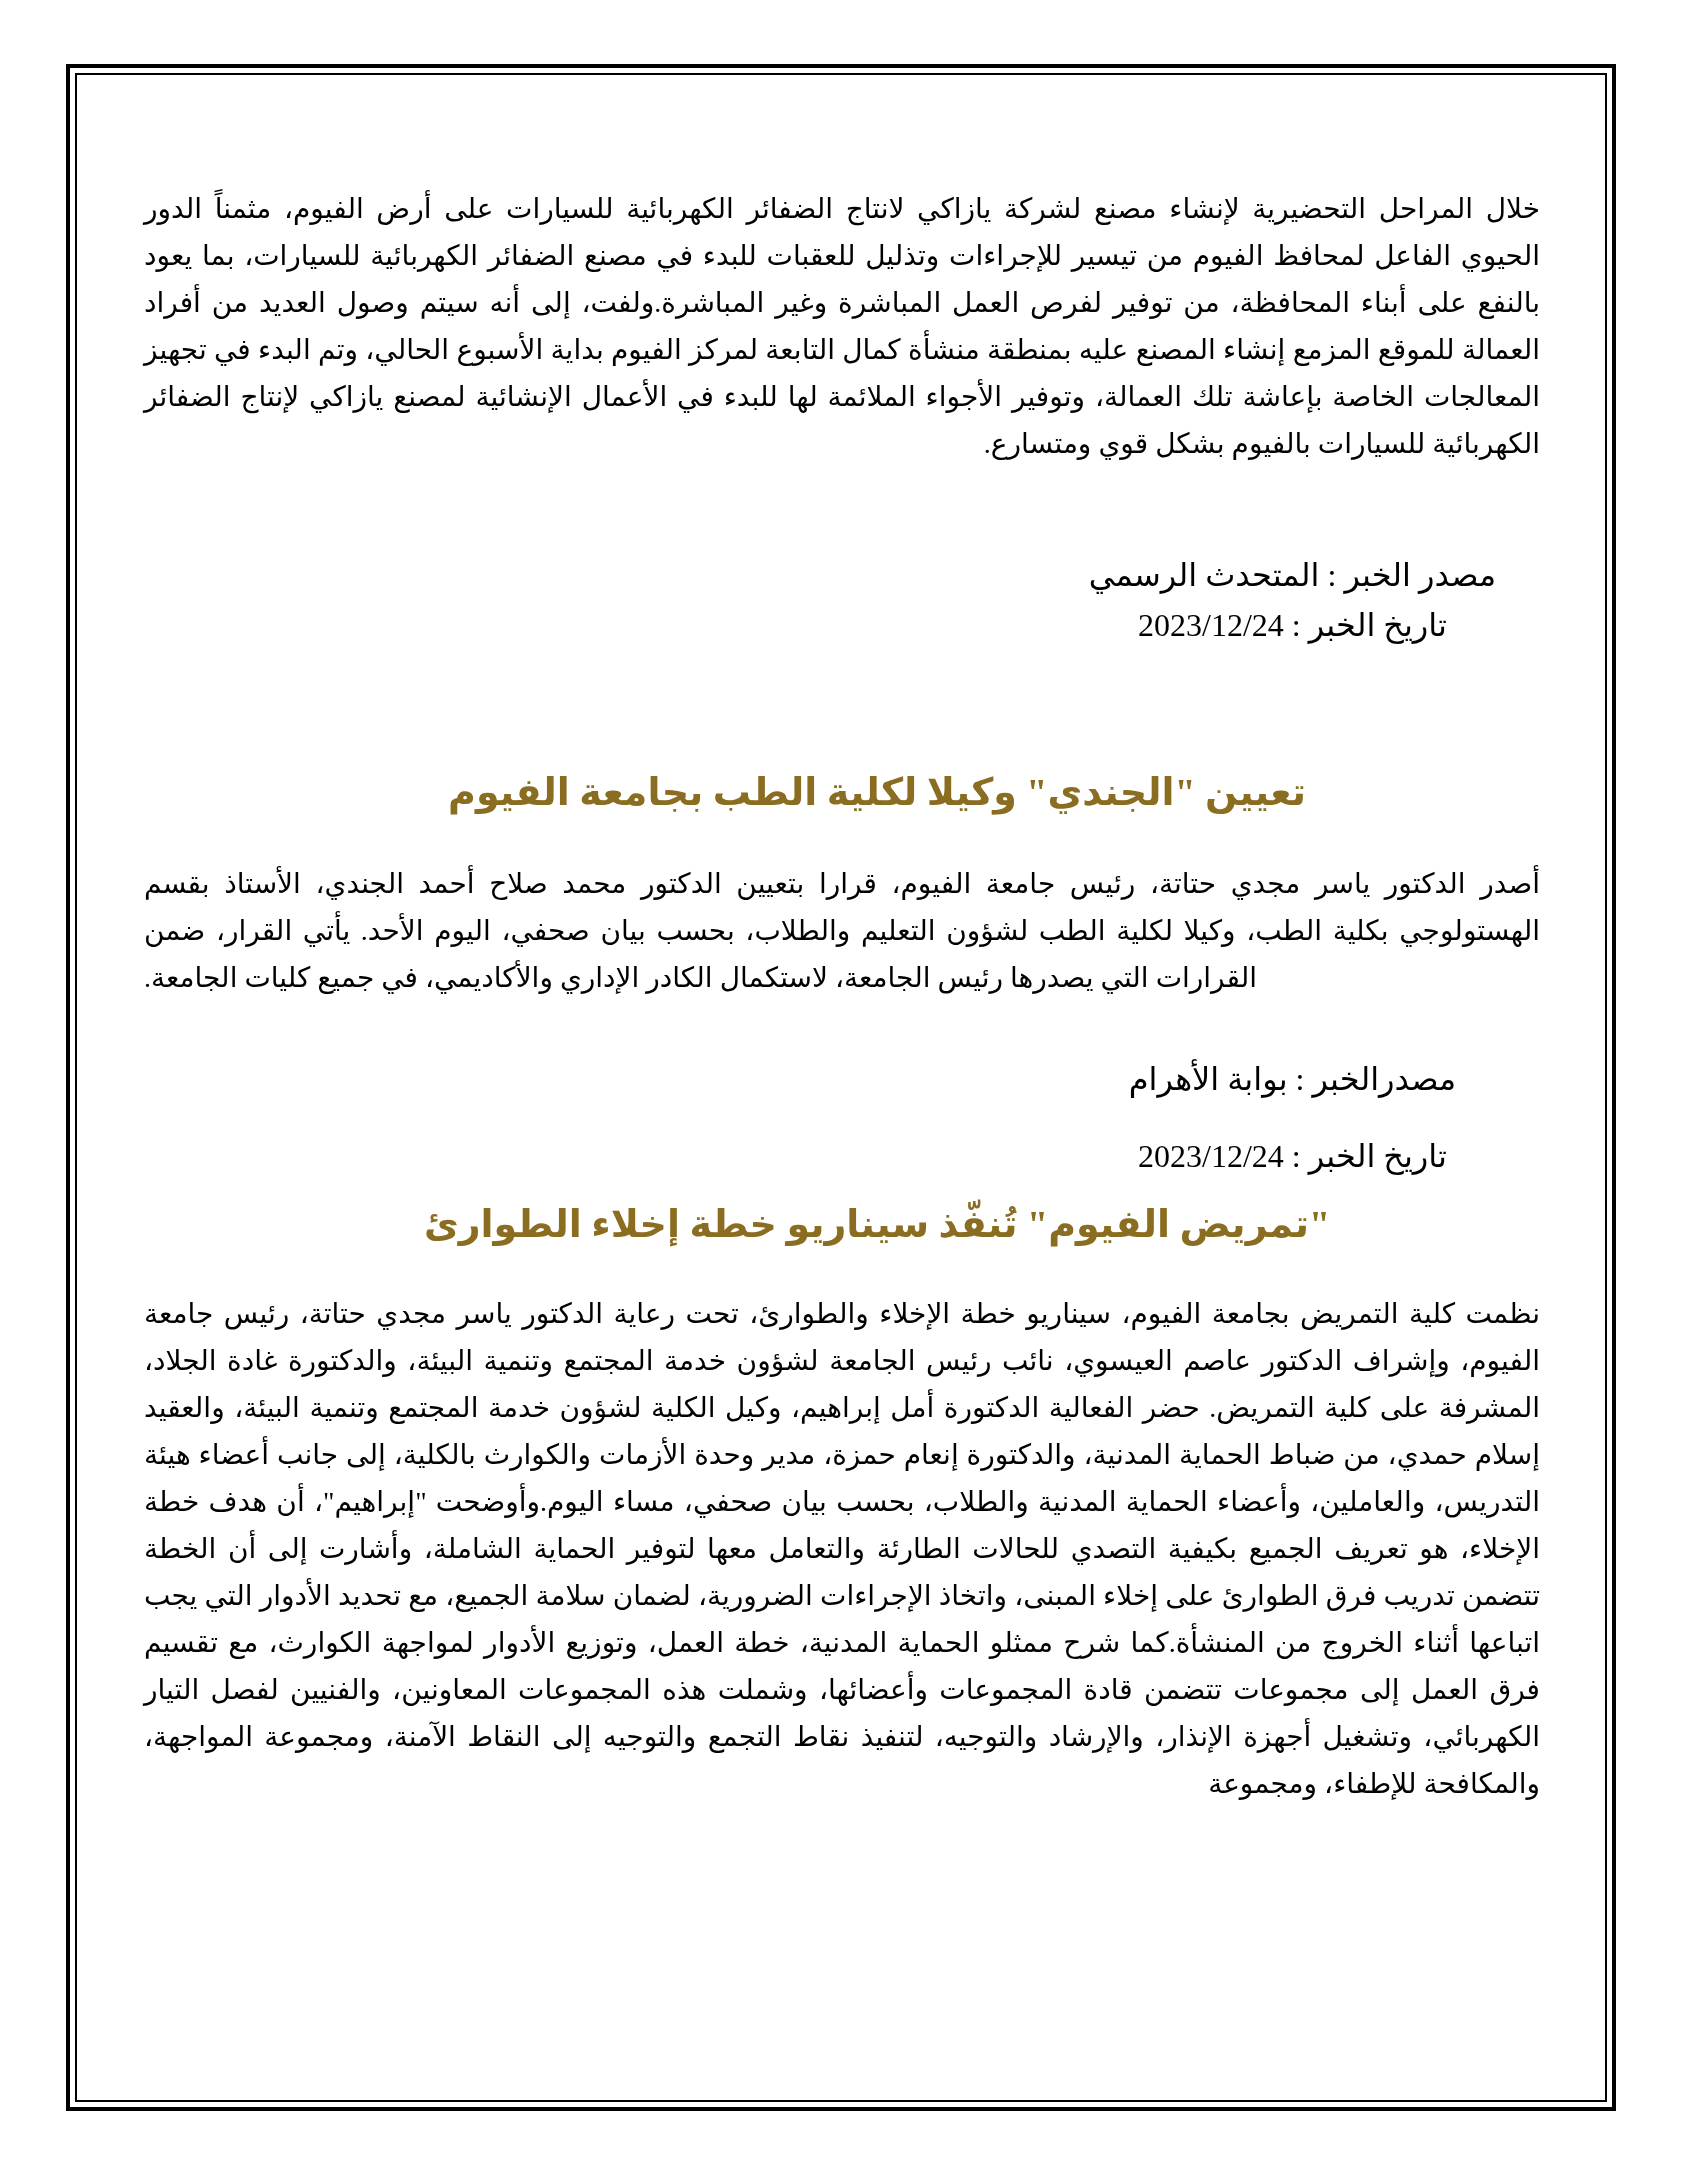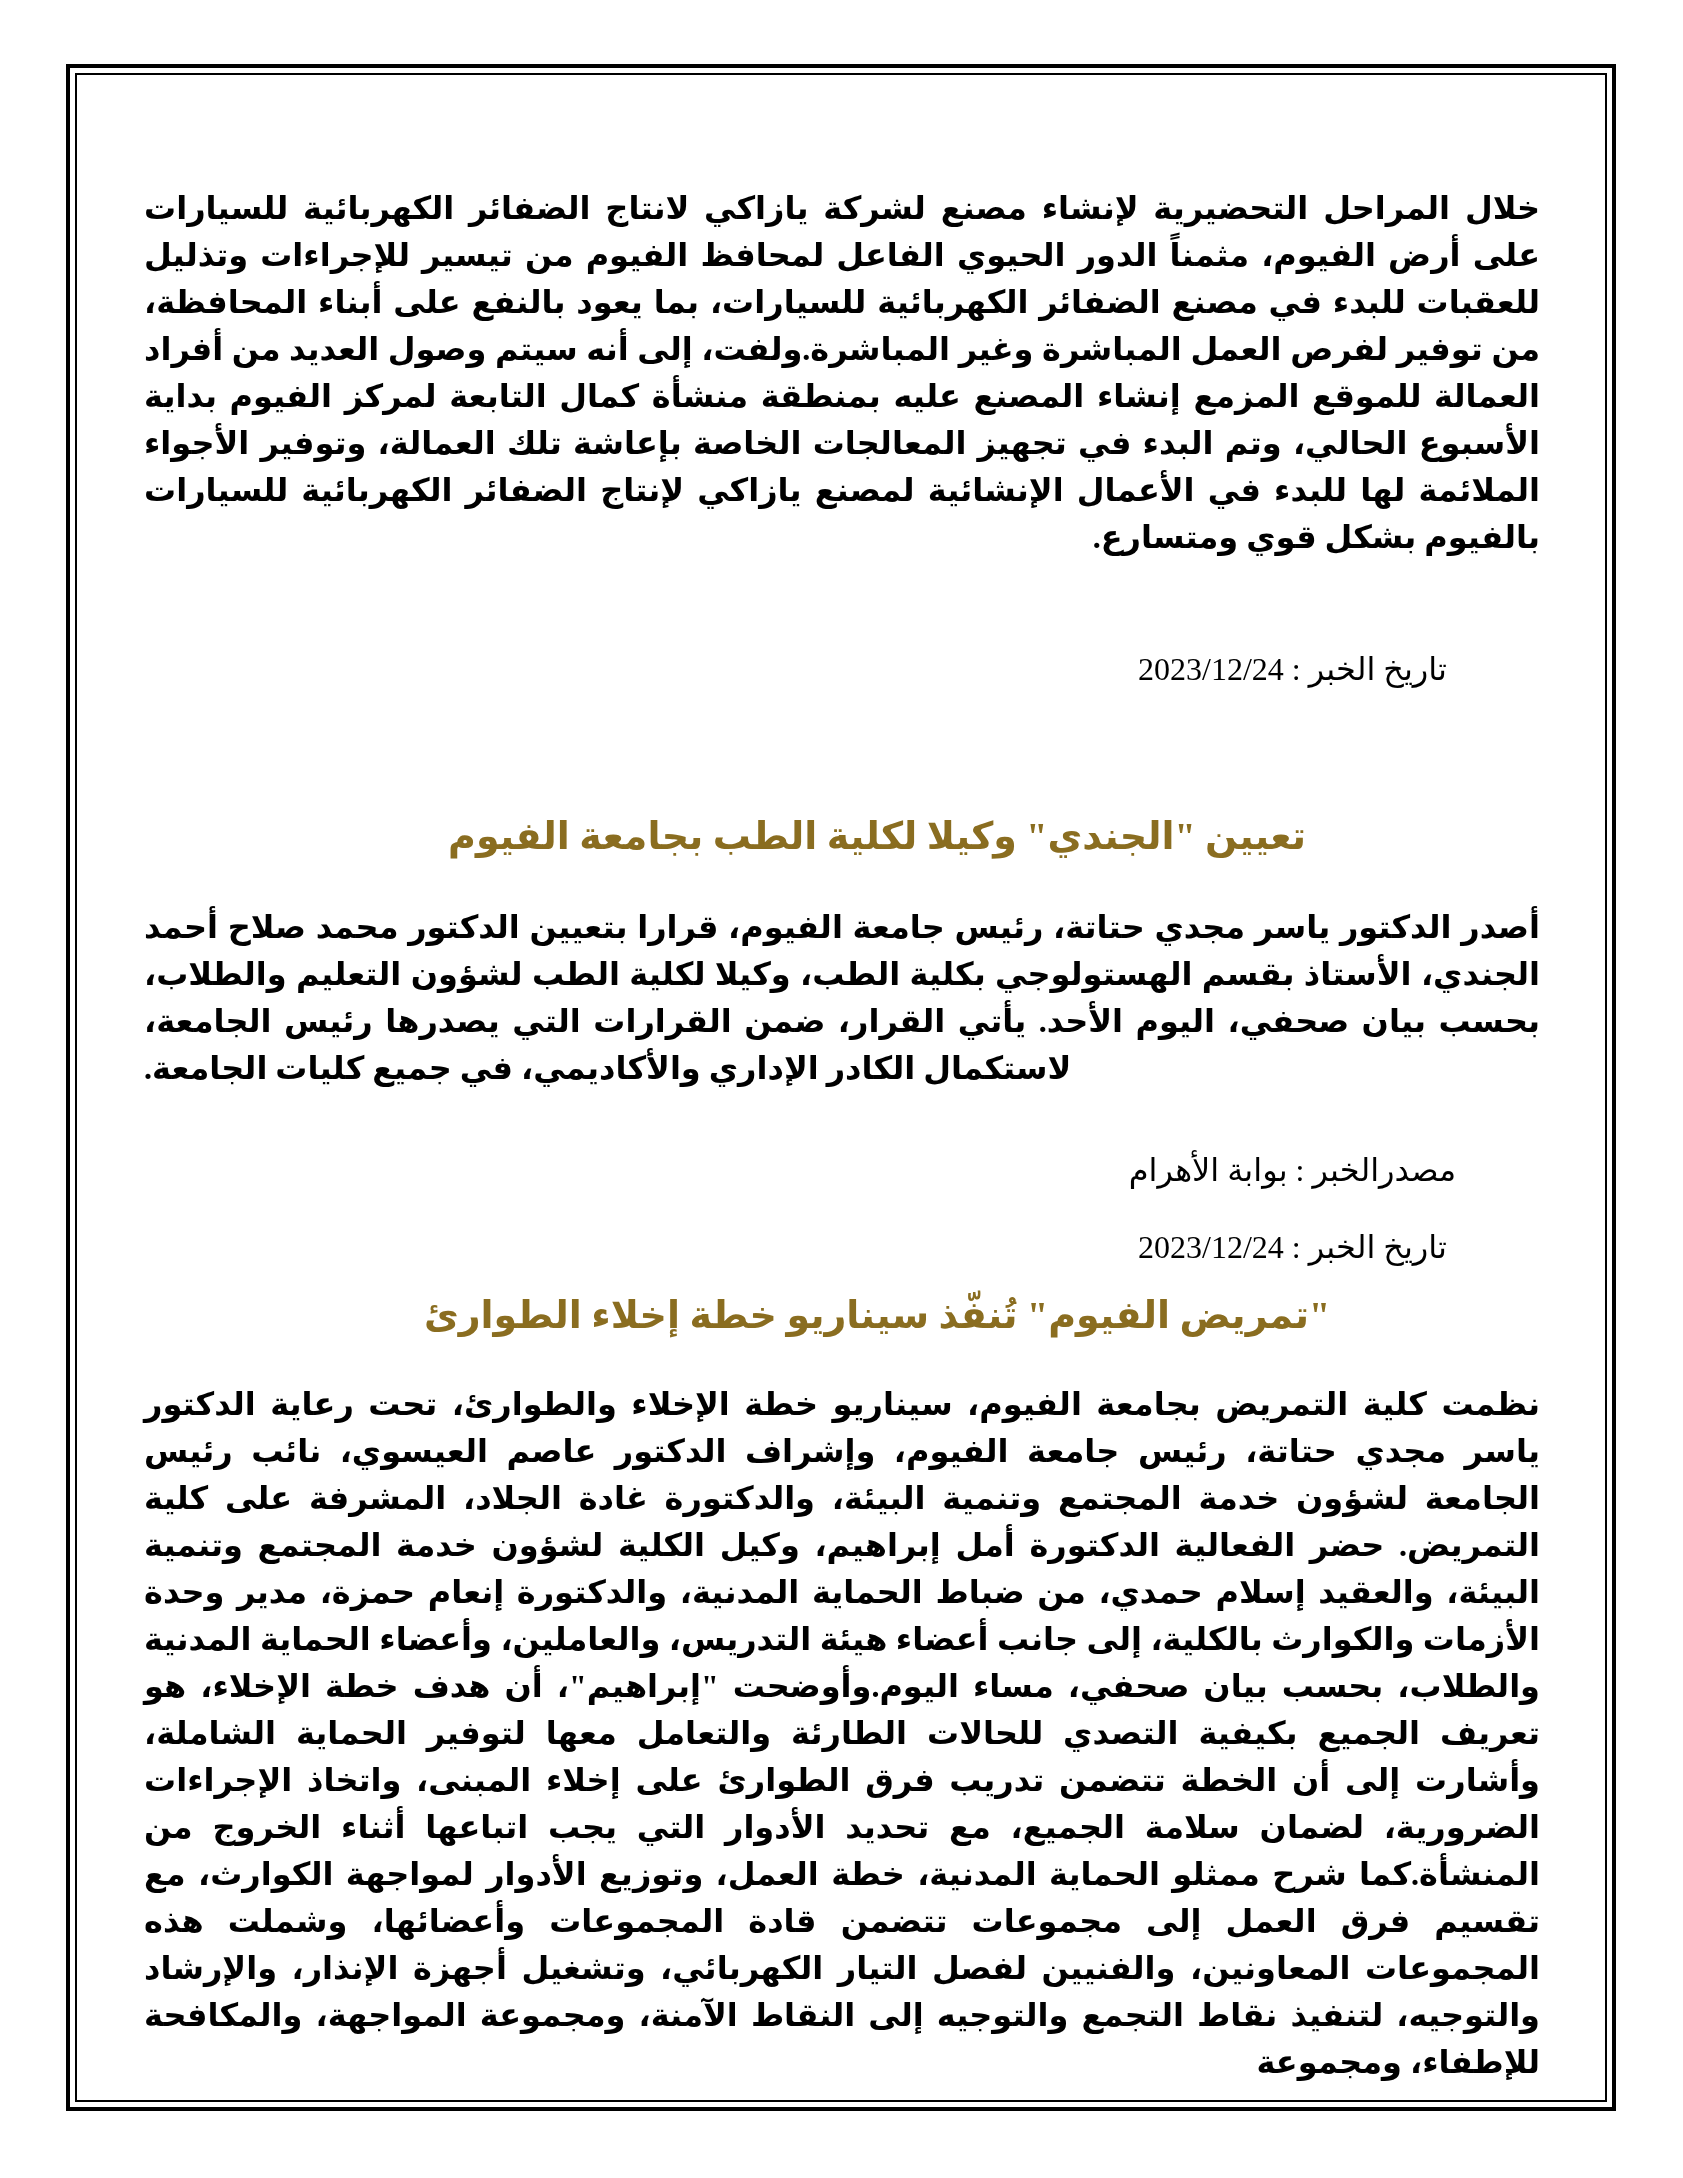--- a/index.html
+++ b/index.html
@@ -31,26 +31,26 @@
   }
   .content {
     position: absolute;
     left: 144px;
     top: 0;
     width: 1396px;
     direction: rtl;
   }
   .body-text {
     margin: 0;
-    font-size: 32px;
+    font-size: 28px;
     line-height: 47px;
     text-align: justify;
     text-justify: inter-word;
     color: #000000;
-    font-weight: 700;
+    font-weight: 400;
   }
   .para-1 { margin-top: 185px; }
   .para-2 { margin-top: 42px; text-align-last: left; }
   .para-3 { margin-top: 40px; }
   .meta-block {
     width: 495px;
     margin-left: auto;
     margin-right: 0;
     text-align: center;
   }
@@ -80,20 +80,21 @@
 
 <div class="frame-outer">
   <div class="frame-inner"></div>
 </div>
 
 <div class="content">
 
   <p class="body-text para-1" lang="ar" dir="rtl">خلال المراحل التحضيرية لإنشاء مصنع لشركة يازاكي لانتاج الضفائر الكهربائية للسيارات على أرض الفيوم، مثمناً الدور الحيوي الفاعل لمحافظ الفيوم من تيسير للإجراءات وتذليل للعقبات للبدء في مصنع الضفائر الكهربائية للسيارات، بما يعود بالنفع على أبناء المحافظة، من توفير لفرص العمل المباشرة وغير المباشرة.ولفت، إلى أنه سيتم وصول العديد من أفراد العمالة للموقع المزمع إنشاء المصنع عليه بمنطقة منشأة كمال التابعة لمركز الفيوم بداية الأسبوع الحالي، وتم البدء في تجهيز المعالجات الخاصة بإعاشة تلك العمالة، وتوفير الأجواء الملائمة لها للبدء في الأعمال الإنشائية لمصنع يازاكي لإنتاج الضفائر الكهربائية للسيارات بالفيوم بشكل قوي ومتسارع.</p>
 
   <div class="meta-block meta-1">
+    <div class="meta-line" lang="ar" dir="rtl">مصدر الخبر : المتحدث الرسمي</div>
     <div class="meta-line" lang="ar" dir="rtl">تاريخ الخبر : 2023/12/24</div>
   </div>
 
   <h2 class="headline headline-1" lang="ar" dir="rtl" style="color: rgb(138, 109, 32);">تعيين "الجندي" وكيلا لكلية الطب بجامعة الفيوم</h2>
 
   <p class="body-text para-2" lang="ar" dir="rtl">أصدر الدكتور ياسر مجدي حتاتة، رئيس جامعة الفيوم، قرارا بتعيين الدكتور محمد صلاح أحمد الجندي، الأستاذ بقسم الهستولوجي بكلية الطب، وكيلا لكلية الطب لشؤون التعليم والطلاب، بحسب بيان صحفي، اليوم الأحد. يأتي القرار، ضمن القرارات التي يصدرها رئيس الجامعة، لاستكمال الكادر الإداري والأكاديمي، في جميع كليات الجامعة.</p>
 
   <div class="meta-block meta-2">
     <div class="meta-line" lang="ar" dir="rtl">مصدرالخبر : بوابة الأهرام</div>
     <div class="meta-line" lang="ar" dir="rtl">تاريخ الخبر : 2023/12/24</div>

